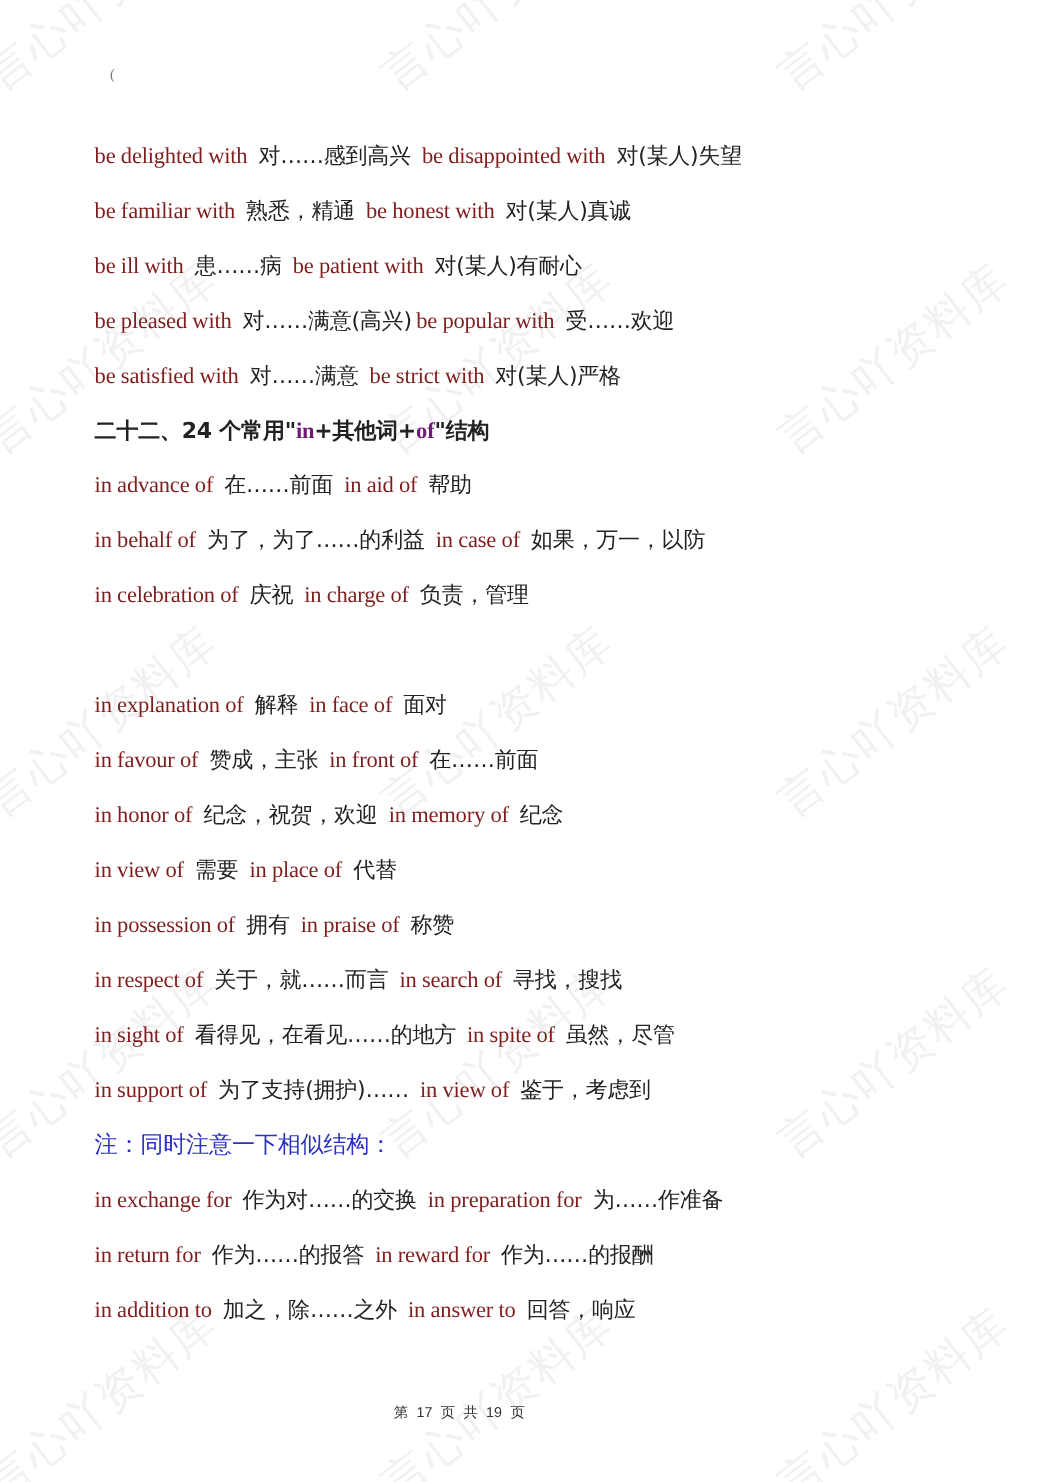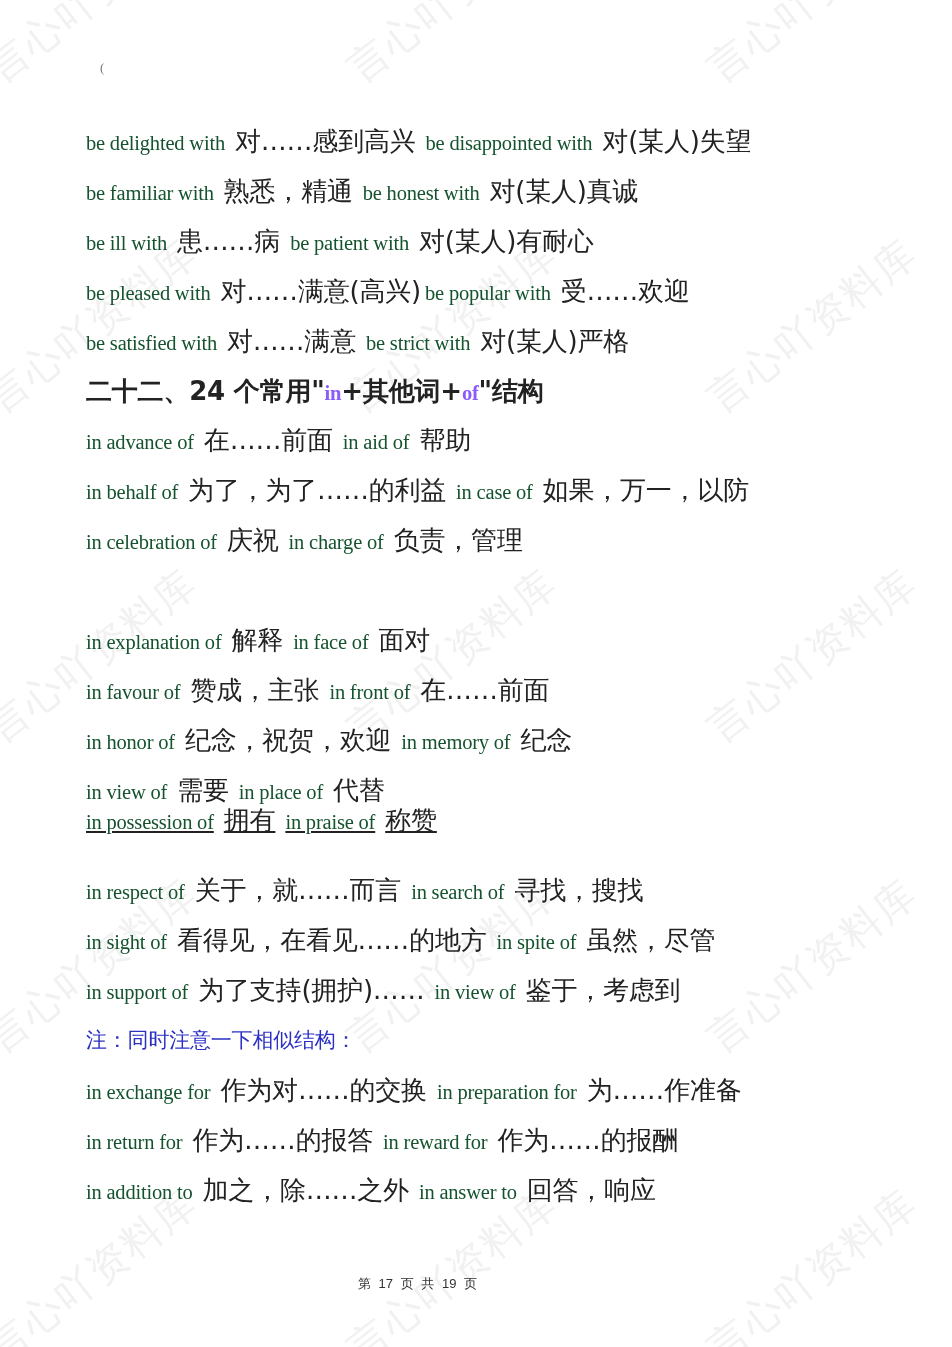--- a/index.html
+++ b/index.html
@@ -6,26 +6,26 @@
   body { width: 952px; height: 1347px; position: relative; overflow: hidden;
          font-family: "Liberation Serif", "DejaVu Serif", serif; }
   .watermark-layer { position: absolute; inset: 0; pointer-events: none; z-index: 0; }
   .wm { position: absolute; font-family: "DejaVu Sans", sans-serif; font-size: 40px;
         color: #f1f1f1; transform: rotate(-38deg); transform-origin: left bottom;
         white-space: nowrap; letter-spacing: 2px; }
   .page { position: absolute; inset: 0; z-index: 1; }
   .mark { position: absolute; left: 100px; top: 60px; font-size: 13px; color: #777; }
   .line { position: absolute; left: 86px; font-size: 20.5px; line-height: 26px;
           white-space: nowrap; color: #222; letter-spacing: -0.2px; }
-  .en { color: #14532d; }
-  .zh { color: #222; font-family: "DejaVu Sans", sans-serif; font-size: 26px; }
+  .en { color: #7f1d1d; }
+  .zh { color: #222; font-family: "DejaVu Sans", sans-serif; font-size: 20px; }
   .gap { display: inline-block; width: 10px; }
   .heading { font-weight: bold; color: #111; }
   .heading .zh { font-weight: bold; font-family: "DejaVu Sans", sans-serif; }
-  .heading .red { color: #8b5cf6; }
+  .heading .red { color: #701a75; }
   .note { color: #2b2fc4; font-family: "DejaVu Sans", sans-serif; font-size: 21px; }
   .footer { position: absolute; top: 1275px; left: 0; width: 835px; text-align: center;
             font-family: Liberation Sans, sans-serif; font-size: 13px; color: #333; word-spacing: 4px; }
 </style>
 </head>
 <body>
 
 <div class="watermark-layer">
   <div class="wm" style="left:10px; top:40px;">言心吖资料库</div>
   <div class="wm" style="left:370px; top:40px;">言心吖资料库</div>
@@ -81,21 +81,21 @@
   </div>
   <div class="line" style="top:677px;">
     <span class="en">in favour of</span><span class="gap"></span><span class="zh">赞成，主张</span><span class="gap"></span><span class="en">in front of</span><span class="gap"></span><span class="zh">在……前面</span>
   </div>
   <div class="line" style="top:727px;">
     <span class="en">in honor of</span><span class="gap"></span><span class="zh">纪念，祝贺，欢迎</span><span class="gap"></span><span class="en">in memory of</span><span class="gap"></span><span class="zh">纪念</span>
   </div>
   <div class="line" style="top:777px;">
     <span class="en">in view of</span><span class="gap"></span><span class="zh">需要</span><span class="gap"></span><span class="en">in place of</span><span class="gap"></span><span class="zh">代替</span>
   </div>
-  <div class="line" style="top:807px;text-decoration:underline;">
+  <div class="line" style="top:827px;">
     <span class="en">in possession of</span><span class="gap"></span><span class="zh">拥有</span><span class="gap"></span><span class="en">in praise of</span><span class="gap"></span><span class="zh">称赞</span>
   </div>
   <div class="line" style="top:877px;">
     <span class="en">in respect of</span><span class="gap"></span><span class="zh">关于，就……而言</span><span class="gap"></span><span class="en">in search of</span><span class="gap"></span><span class="zh">寻找，搜找</span>
   </div>
   <div class="line" style="top:927px;">
     <span class="en">in sight of</span><span class="gap"></span><span class="zh">看得见，在看见……的地方</span><span class="gap"></span><span class="en">in spite of</span><span class="gap"></span><span class="zh">虽然，尽管</span>
   </div>
   <div class="line" style="top:977px;">
     <span class="en">in support of</span><span class="gap"></span><span class="zh">为了支持(拥护)……</span><span class="gap"></span><span class="en">in view of</span><span class="gap"></span><span class="zh">鉴于，考虑到</span>

